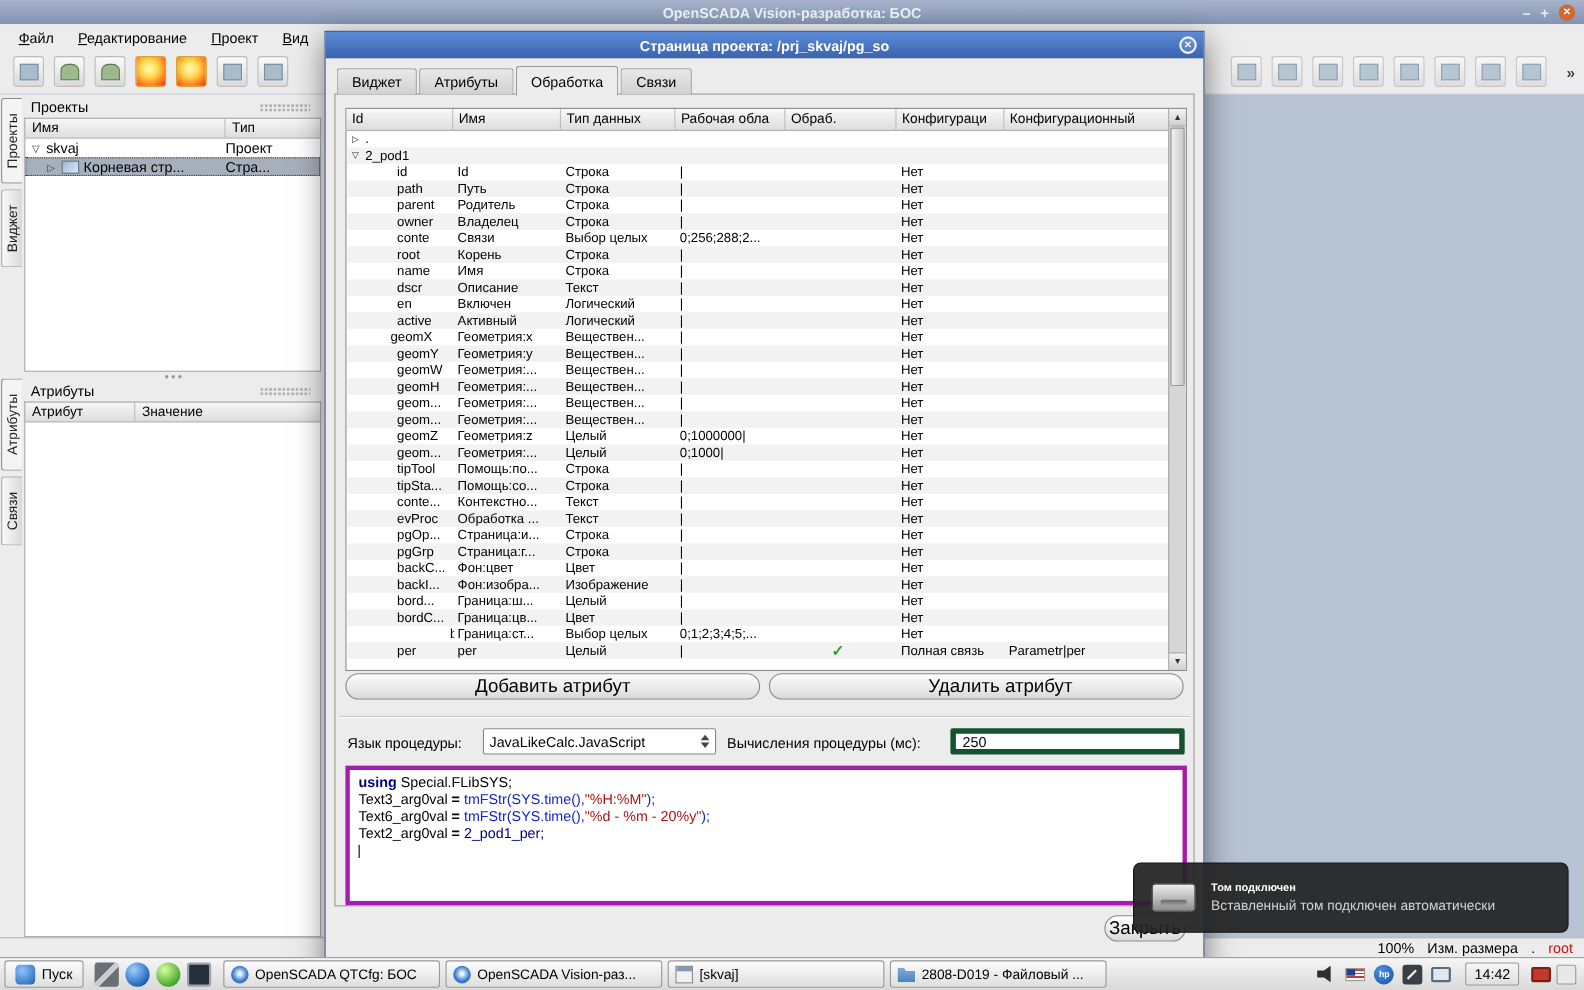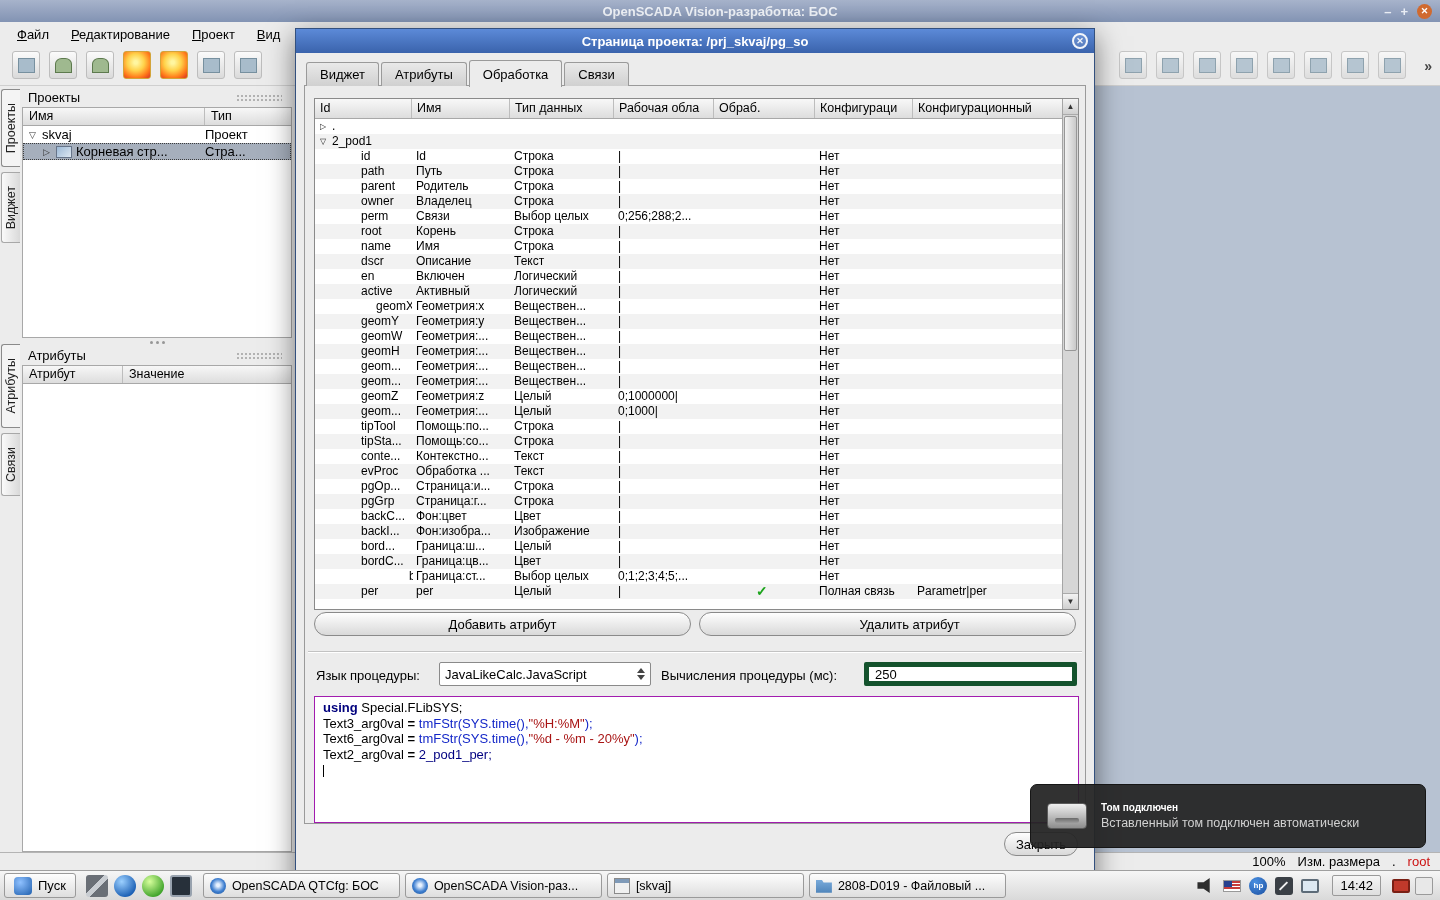--- a/index.html
+++ b/index.html
@@ -96,36 +96,36 @@
   .row-arrow{display:inline-block;width:12px;font-size:8px;color:#222;vertical-align:top;}
   .check{color:#1ca41c;font-weight:bold;font-size:14px;display:inline-block;margin-left:38px;line-height:15px;}
   .scrollbar-v{position:absolute;right:0;top:0;width:16px;height:100%;background:#d6d6d6;border-left:1px solid #a5a5a5;}
   .sb-btn{height:16px;display:flex;align-items:center;justify-content:center;font-size:8px;color:#333;
     background:linear-gradient(#f3f3f3,#cfcfcf);border-bottom:1px solid #aaa;}
   .sb-down{position:absolute;bottom:0;width:100%;border-top:1px solid #aaa;border-bottom:none;}
   .sb-thumb{position:absolute;top:17px;left:1px;right:1px;height:46%;border:1px solid #979797;border-radius:2px;
     background:linear-gradient(90deg,#f2f2f2,#c9c9c9);}
 
   .btn{position:absolute;height:24px;border:1px solid #8a8a8a;border-radius:12px;
-    background:linear-gradient(#fefefe,#d9d9d9);font-size:13px;display:flex;align-items:center;justify-content:center;}
+    background:linear-gradient(#fefefe,#d9d9d9);font-size:17px;display:flex;align-items:center;justify-content:center;}
   .btn-add{left:18px;top:583px;width:377px;}
   .btn-del{left:403px;top:583px;width:377px;padding-left:44px;}
   .hsep{position:absolute;left:12px;top:622px;width:774px;height:0;border-top:1px solid #c2c2c2;border-bottom:1px solid #fff;}
 
   .lang-label{position:absolute;left:20px;top:639px;font-size:13px;}
   .combo{position:absolute;left:143px;top:633px;width:212px;height:24px;background:#fff;border:1px solid #8a8a8a;
     border-radius:2px;display:flex;align-items:center;justify-content:space-between;padding:0 5px;font-size:13px;}
   .combo-arrows{display:flex;flex-direction:column;align-items:center;gap:2px;}
   .combo-arrows .up{width:0;height:0;border-left:4px solid transparent;border-right:4px solid transparent;border-bottom:5px solid #444;}
   .combo-arrows .dn{width:0;height:0;border-left:4px solid transparent;border-right:4px solid transparent;border-top:5px solid #444;}
   .calc-label{position:absolute;left:365px;top:639px;font-size:13px;}
   .calc-input{position:absolute;left:568px;top:633px;width:213px;height:24px;border:5px solid #14532d;border-radius:2px;
     padding:0 6px;font-size:13px;font-family:"Liberation Sans",sans-serif;background:#fff;}
 
-  .code-editor{position:absolute;left:18px;top:667px;width:765px;height:127px;background:#fff;border:1px solid #a21caf;
+  .code-editor{position:absolute;left:18px;top:667px;width:765px;height:127px;background:#fff;border:4px solid #a21caf;
     padding:3px 8px;font-size:13px;overflow:hidden;}
   .cline{height:15.5px;white-space:pre;}
   .cd-kw{color:#00007d;font-weight:bold;}
   .cd-plain{color:#000;}
   .cd-op{color:#000;font-weight:bold;}
   .cd-fn{color:#1427c8;}
   .cd-str{color:#a81414;}
   .cd-id2{color:#000080;}
   .caret{display:inline-block;width:1px;height:12px;background:#000;vertical-align:middle;}
   .btn-close-dlg{left:708px;top:803px;width:74px;}
@@ -369,21 +369,21 @@
           <div class="trow alt">
             <div class="tc" style="padding-left: 46px;"><span>owner</span></div>
             <div class="tc">Владелец</div>
             <div class="tc">Строка</div>
             <div class="tc">|</div>
             <div class="tc"></div>
             <div class="tc">Нет</div>
             <div class="tc"></div>
           </div>
           <div class="trow">
-            <div class="tc" style="padding-left: 46px;"><span>perm</span></div>
+            <div class="tc" style="padding-left: 46px;"><span>conte</span></div>
             <div class="tc">Связи</div>
             <div class="tc">Выбор целых</div>
             <div class="tc">0;256;288;2...</div>
             <div class="tc"></div>
             <div class="tc">Нет</div>
             <div class="tc"></div>
           </div>
           <div class="trow alt">
             <div class="tc" style="padding-left: 46px;"><span>root</span></div>
             <div class="tc">Корень</div>
@@ -423,21 +423,21 @@
           <div class="trow alt">
             <div class="tc" style="padding-left: 46px;"><span>active</span></div>
             <div class="tc">Активный</div>
             <div class="tc">Логический</div>
             <div class="tc">|</div>
             <div class="tc"></div>
             <div class="tc">Нет</div>
             <div class="tc"></div>
           </div>
           <div class="trow">
-            <div class="tc" style="padding-left: 61px;"><span>geomX</span></div>
+            <div class="tc" style="padding-left: 40px;"><span>geomX</span></div>
             <div class="tc">Геометрия:x</div>
             <div class="tc">Веществен...</div>
             <div class="tc">|</div>
             <div class="tc"></div>
             <div class="tc">Нет</div>
             <div class="tc"></div>
           </div>
           <div class="trow alt">
             <div class="tc" style="padding-left: 46px;"><span>geomY</span></div>
             <div class="tc">Геометрия:y</div>

